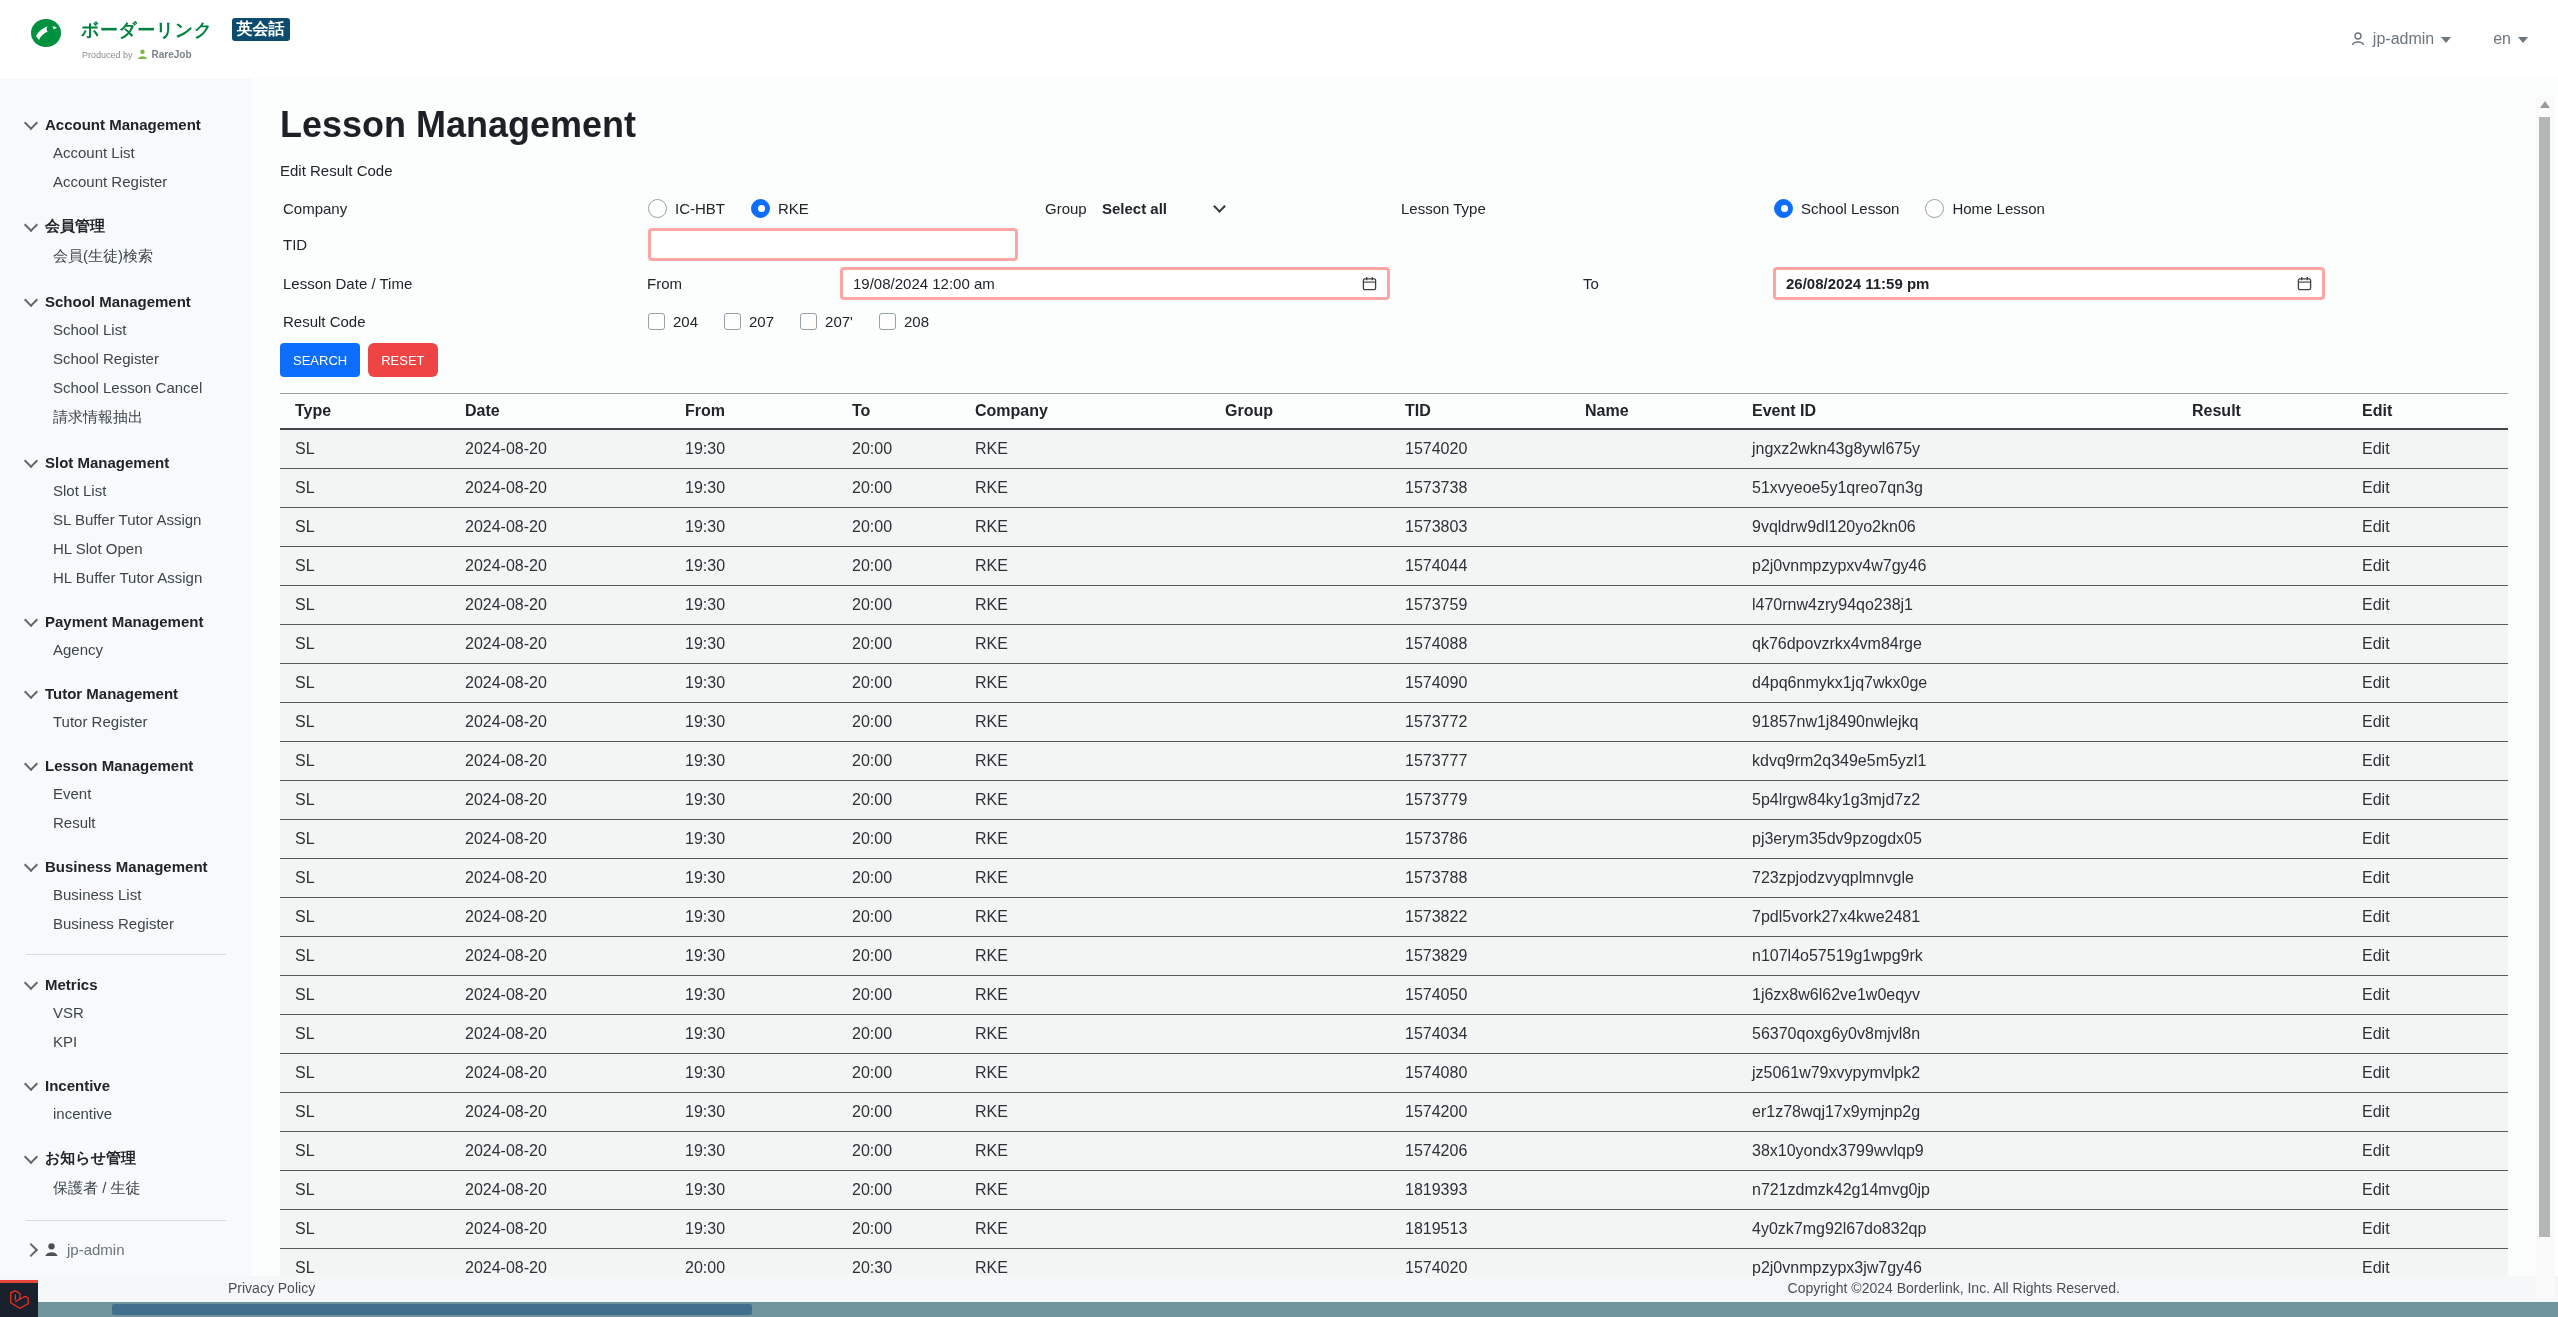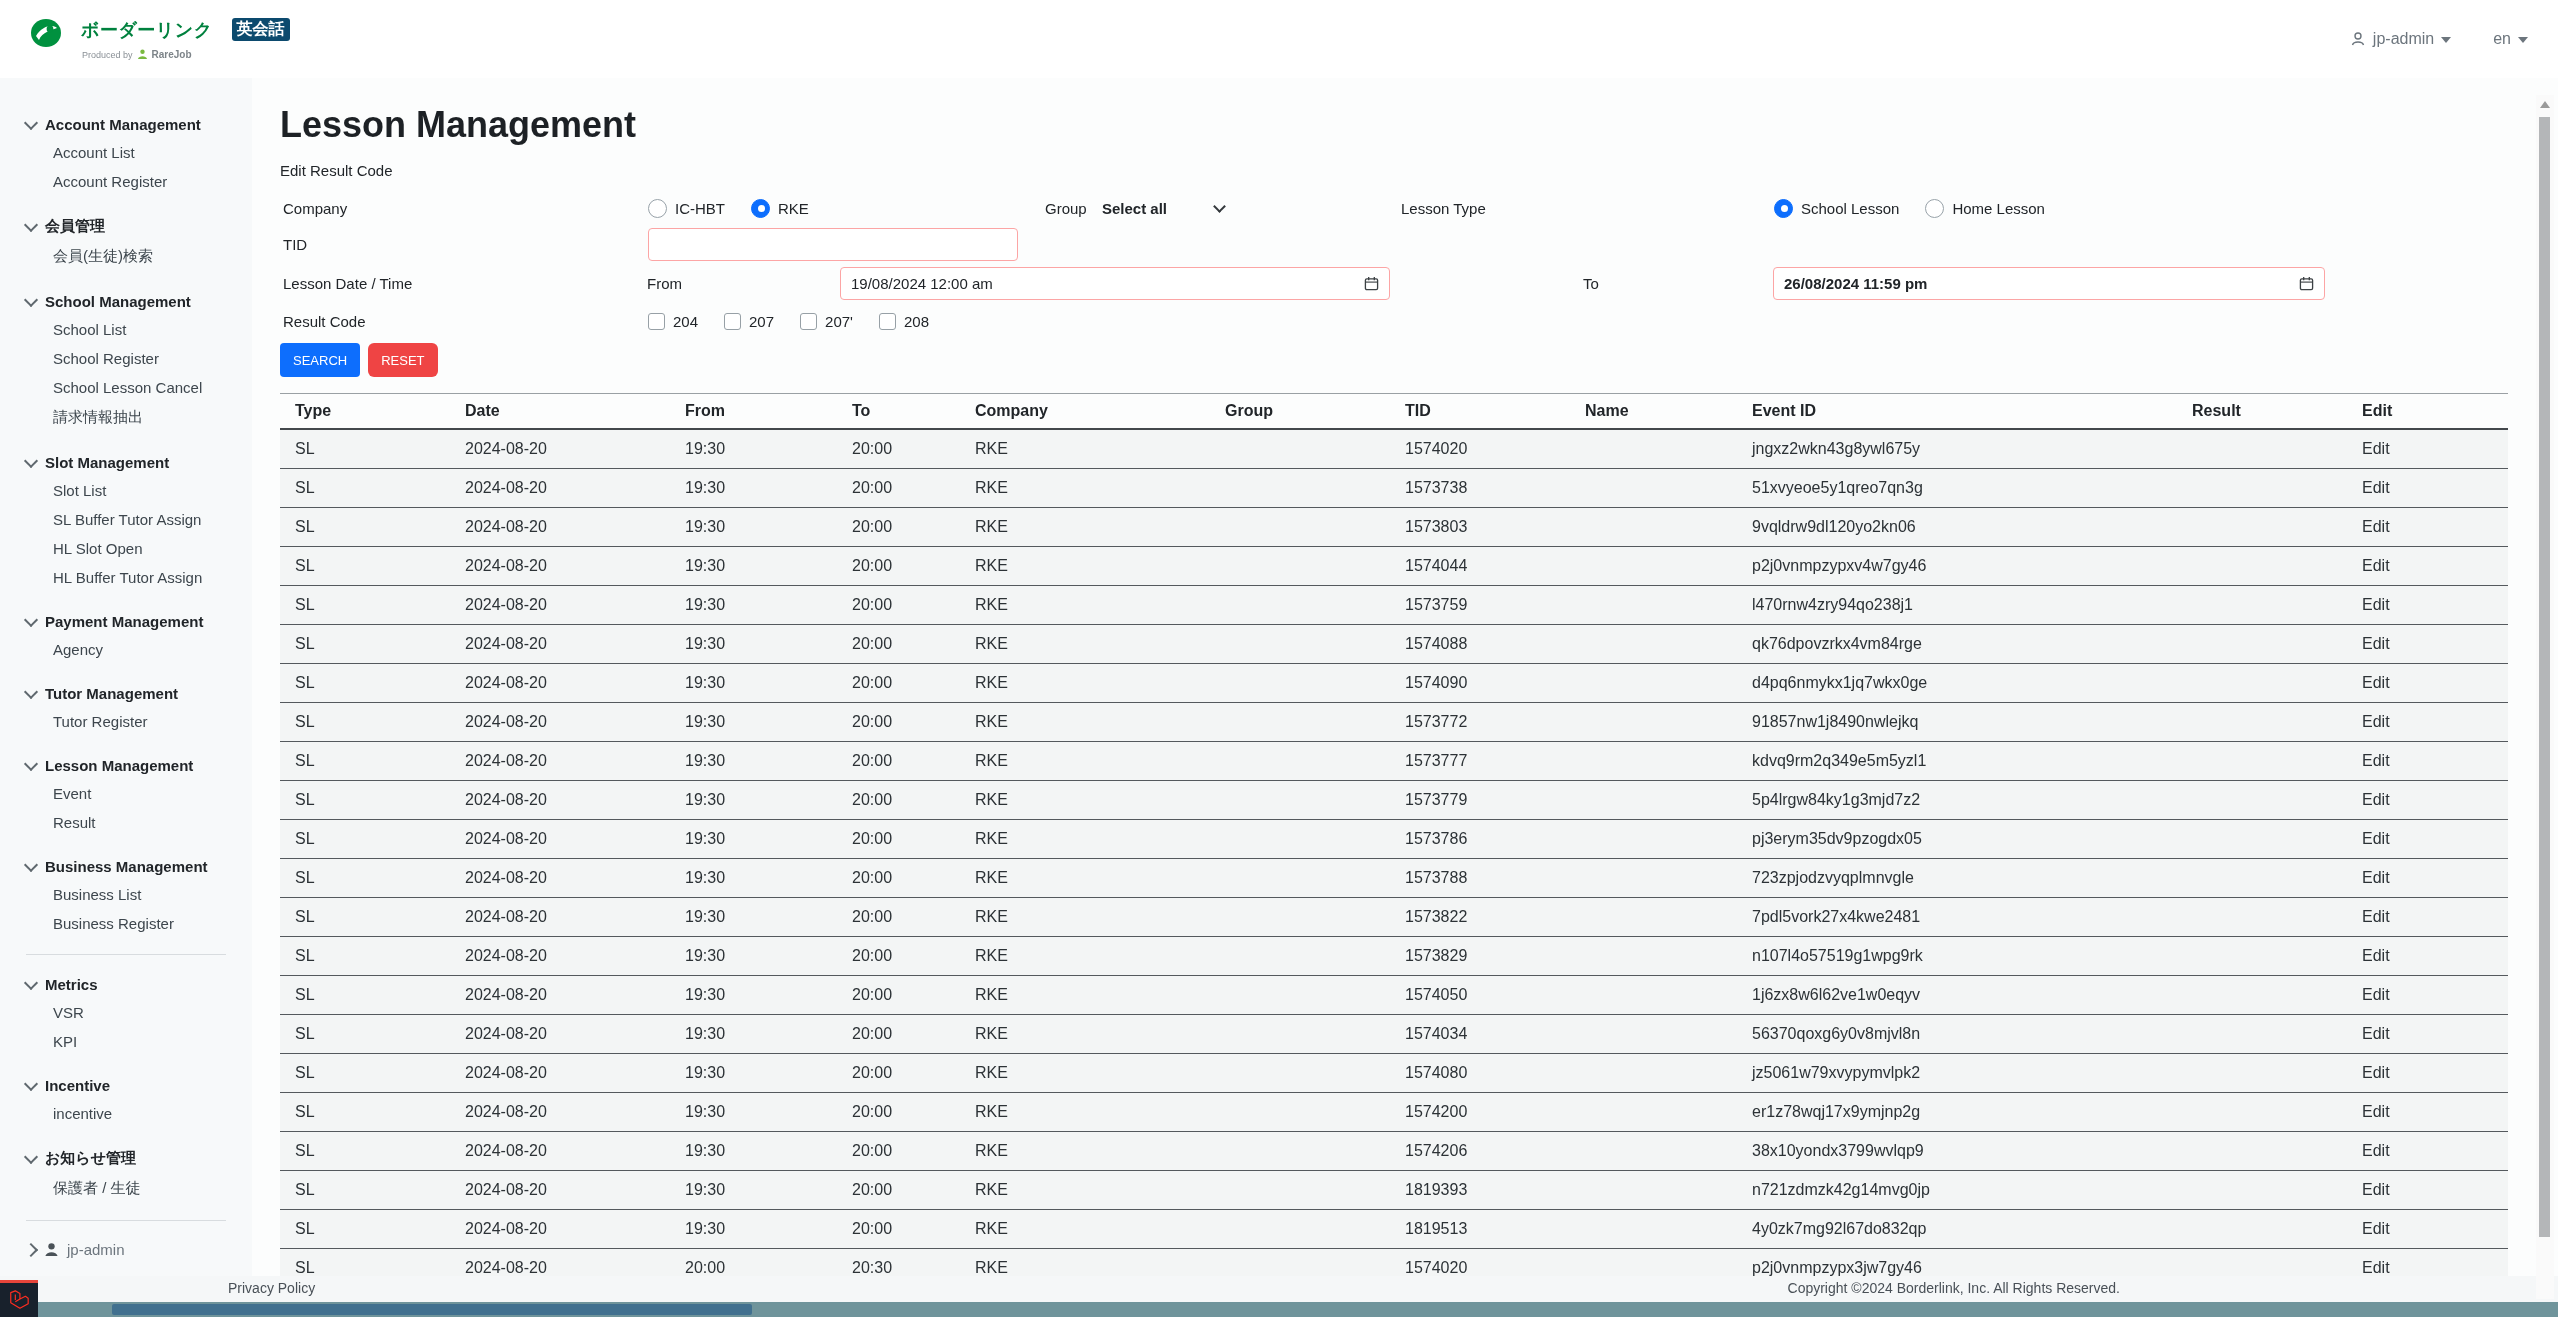--- a/index.html
+++ b/index.html
@@ -53,21 +53,21 @@
 
   .opt{display:inline-flex;align-items:center;gap:8px;margin-right:26px;cursor:pointer;}
   .radio{width:19px;height:19px;border-radius:50%;border:1px solid #98a2a9;background:#fff;box-sizing:border-box;position:relative;flex:0 0 auto;}
   .radio.checked{background:#0d6efd;border-color:#0d6efd;}
   .radio.checked::after{content:"";position:absolute;left:5.5px;top:5.5px;width:7px;height:7px;border-radius:50%;background:#fff;}
   .checkbox{width:17px;height:17px;border:1px solid #97a0a6;border-radius:3px;background:#fff;box-sizing:border-box;flex:0 0 auto;}
 
   .select-plain{display:inline-flex;align-items:center;gap:48px;font-weight:bold;cursor:pointer;}
   .select-plain .chev{border-color:#33383c;width:7px;height:7px;}
 
-  .txt{height:33px;border:1px solid #fca5a5;border-radius:4px;background:#fff;box-sizing:border-box;
+  .txt{height:33px;border:3px solid #fca5a5;border-radius:4px;background:#fff;box-sizing:border-box;
        display:flex;align-items:center;padding:0 10px;font-size:15px;color:#212529;}
   .datetime{justify-content:space-between;}
   .cal{width:15px;height:15px;flex:0 0 auto;}
 
   .btn{display:inline-flex;align-items:center;justify-content:center;height:34px;border:none;border-radius:4px;
        color:#fff;font-size:13px;font-family:"Liberation Sans",sans-serif;padding:0 13px;cursor:pointer;margin-right:8px;}
   .btn-primary{background:#0d6efd;}
   .btn-secondary{background:#ef4444;border-radius:6px;}
 
   

